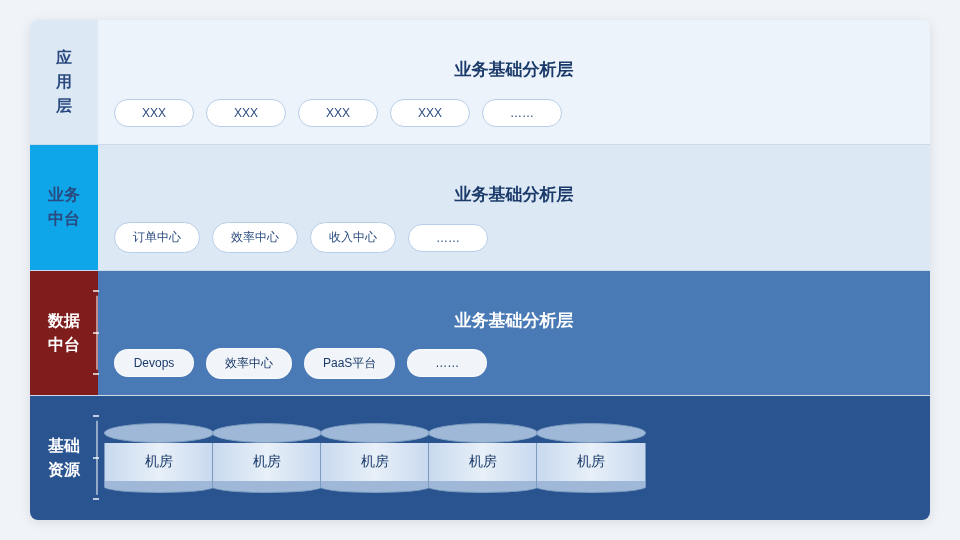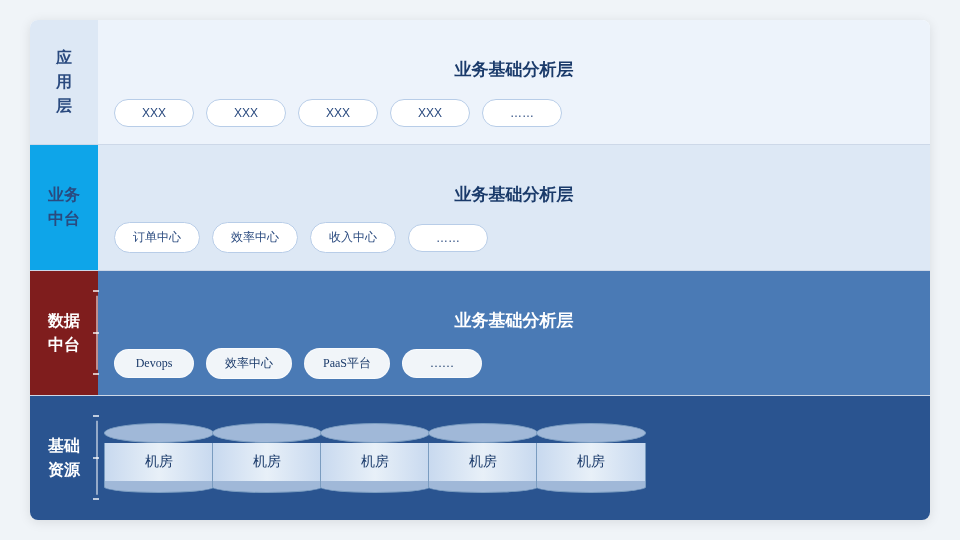--- a/index.html
+++ b/index.html
@@ -95,21 +95,20 @@
       font-size: 12px;
       color: #2a4a7f;
       white-space: nowrap;
       min-width: 80px;
       text-align: center;
     }
     .card-dark {
       background: rgba(255,255,255,0.92);
       border: 1px solid rgba(255,255,255,0.6);
       color: #1a3a6a;
-      font-family: Liberation Serif, serif;
     }
     
     .cylinder-group {
       display: flex;
       flex-direction: row;
       gap: 18px;
       align-items: center;
       justify-content: flex-start;
       flex: 1;
       padding: 4px 0;

